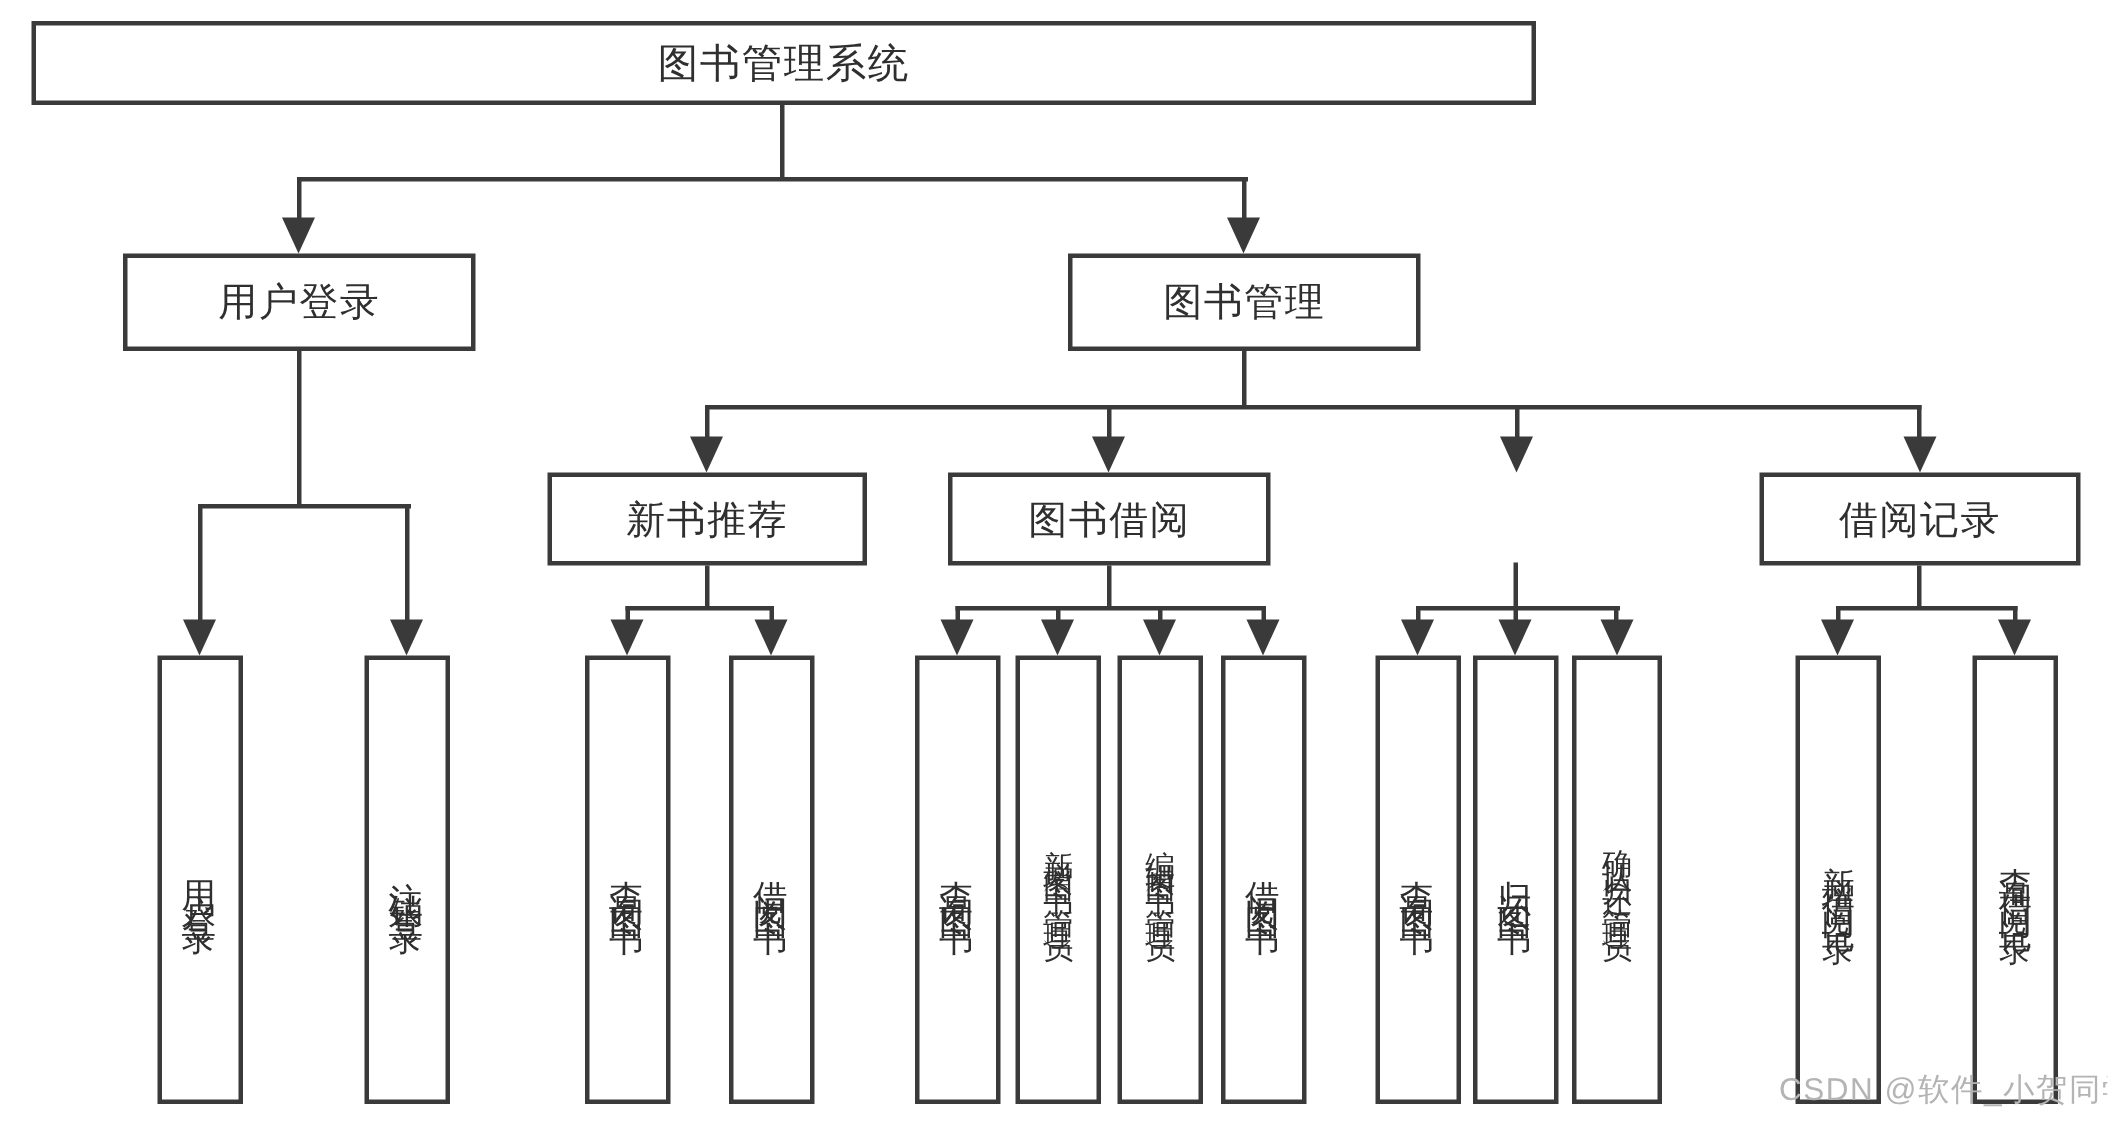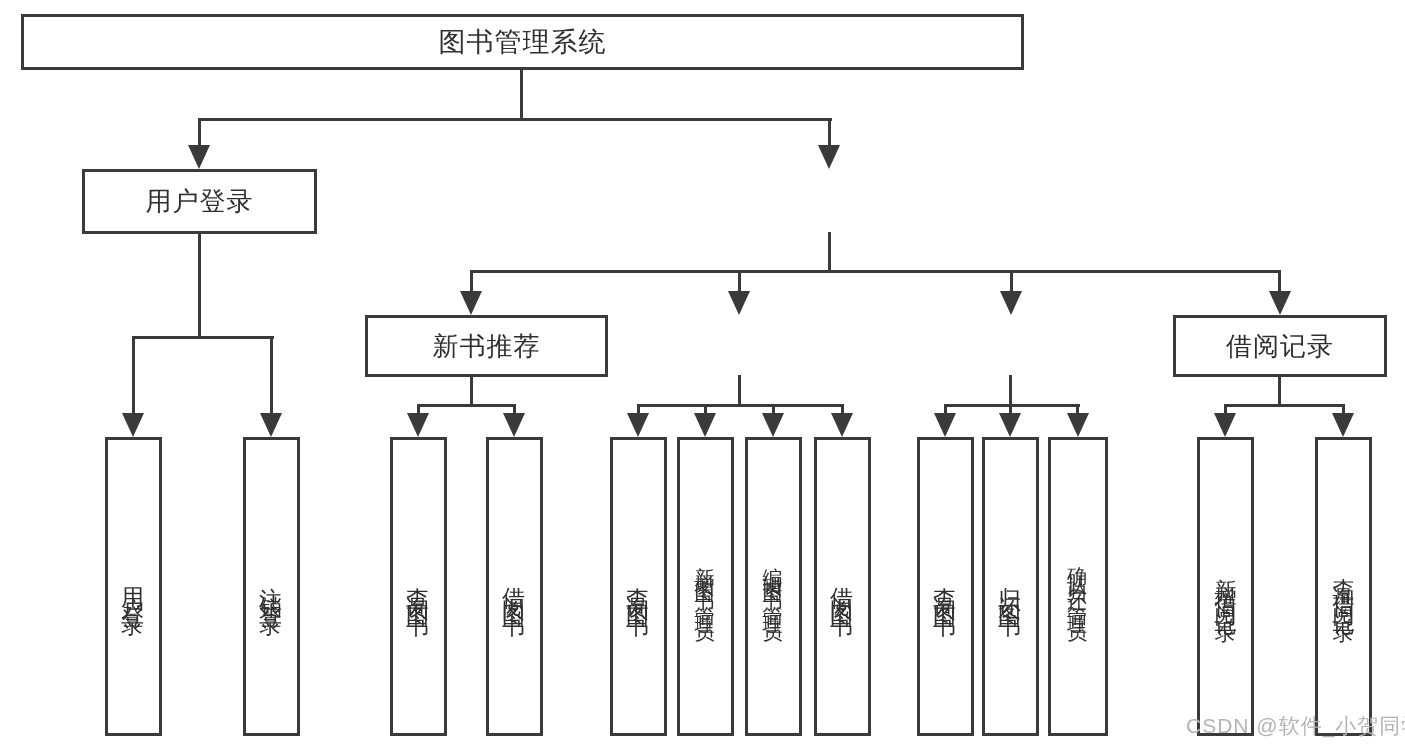--- a/index.html
+++ b/index.html
@@ -76,41 +76,47 @@
   <div class="line" style="left:520px;top:69px;width:3px;height:51px"></div>
   <div class="line" style="left:198px;top:118px;width:634px;height:3px"></div>
   <div class="line" style="left:198px;top:118px;width:3px;height:29px"></div>
   <div class="line" style="left:828px;top:118px;width:3px;height:29px"></div>
   <div class="arrow" style="left:188px;top:145px"></div>
   <div class="arrow" style="left:818px;top:145px"></div>
 
   <div class="box h2" style="left:82px;top:169px;width:235px;height:65px">
     <span>用户登录</span>
   </div>
+  <div class="box h2" style="left:712px;top:169px;width:235px;height:65px">
+    <span>图书管理</span>
+  </div>
 
   <div class="line" style="left:198px;top:232px;width:3px;height:106px"></div>
   <div class="line" style="left:132px;top:336px;width:142px;height:3px"></div>
   <div class="line" style="left:132px;top:336px;width:3px;height:79px"></div>
   <div class="line" style="left:270px;top:336px;width:3px;height:79px"></div>
   <div class="arrow" style="left:122px;top:413px"></div>
   <div class="arrow" style="left:260px;top:413px"></div>
 
   <div class="line" style="left:828px;top:232px;width:3px;height:40px"></div>
   <div class="line" style="left:470px;top:270px;width:811px;height:3px"></div>
   <div class="line" style="left:470px;top:270px;width:3px;height:23px"></div>
   <div class="line" style="left:738px;top:270px;width:3px;height:23px"></div>
   <div class="line" style="left:1010px;top:270px;width:3px;height:23px"></div>
   <div class="line" style="left:1278px;top:270px;width:3px;height:23px"></div>
   <div class="arrow" style="left:460px;top:291px"></div>
   <div class="arrow" style="left:728px;top:291px"></div>
   <div class="arrow" style="left:1000px;top:291px"></div>
   <div class="arrow" style="left:1269px;top:291px"></div>
 
-  <div class="box h3" style="left:365px;top:315px;width:243px;height:62px">
+  <div class="box h3" style="left:365px;top:315px;width:213px;height:62px">
     <span>新书推荐</span>
+  </div>
+  <div class="box h3" style="left:632px;top:315px;width:215px;height:62px">
+    <span>图书借阅</span>
   </div>
   <div class="box h3" style="left:1173px;top:315px;width:214px;height:62px">
     <span>借阅记录</span>
   </div>
 
   <div class="line" style="left:470px;top:375px;width:3px;height:31px"></div>
   <div class="line" style="left:417px;top:404px;width:99px;height:3px"></div>
   <div class="line" style="left:417px;top:404px;width:3px;height:11px"></div>
   <div class="line" style="left:513px;top:404px;width:3px;height:11px"></div>
   <div class="arrow" style="left:407px;top:413px"></div>

